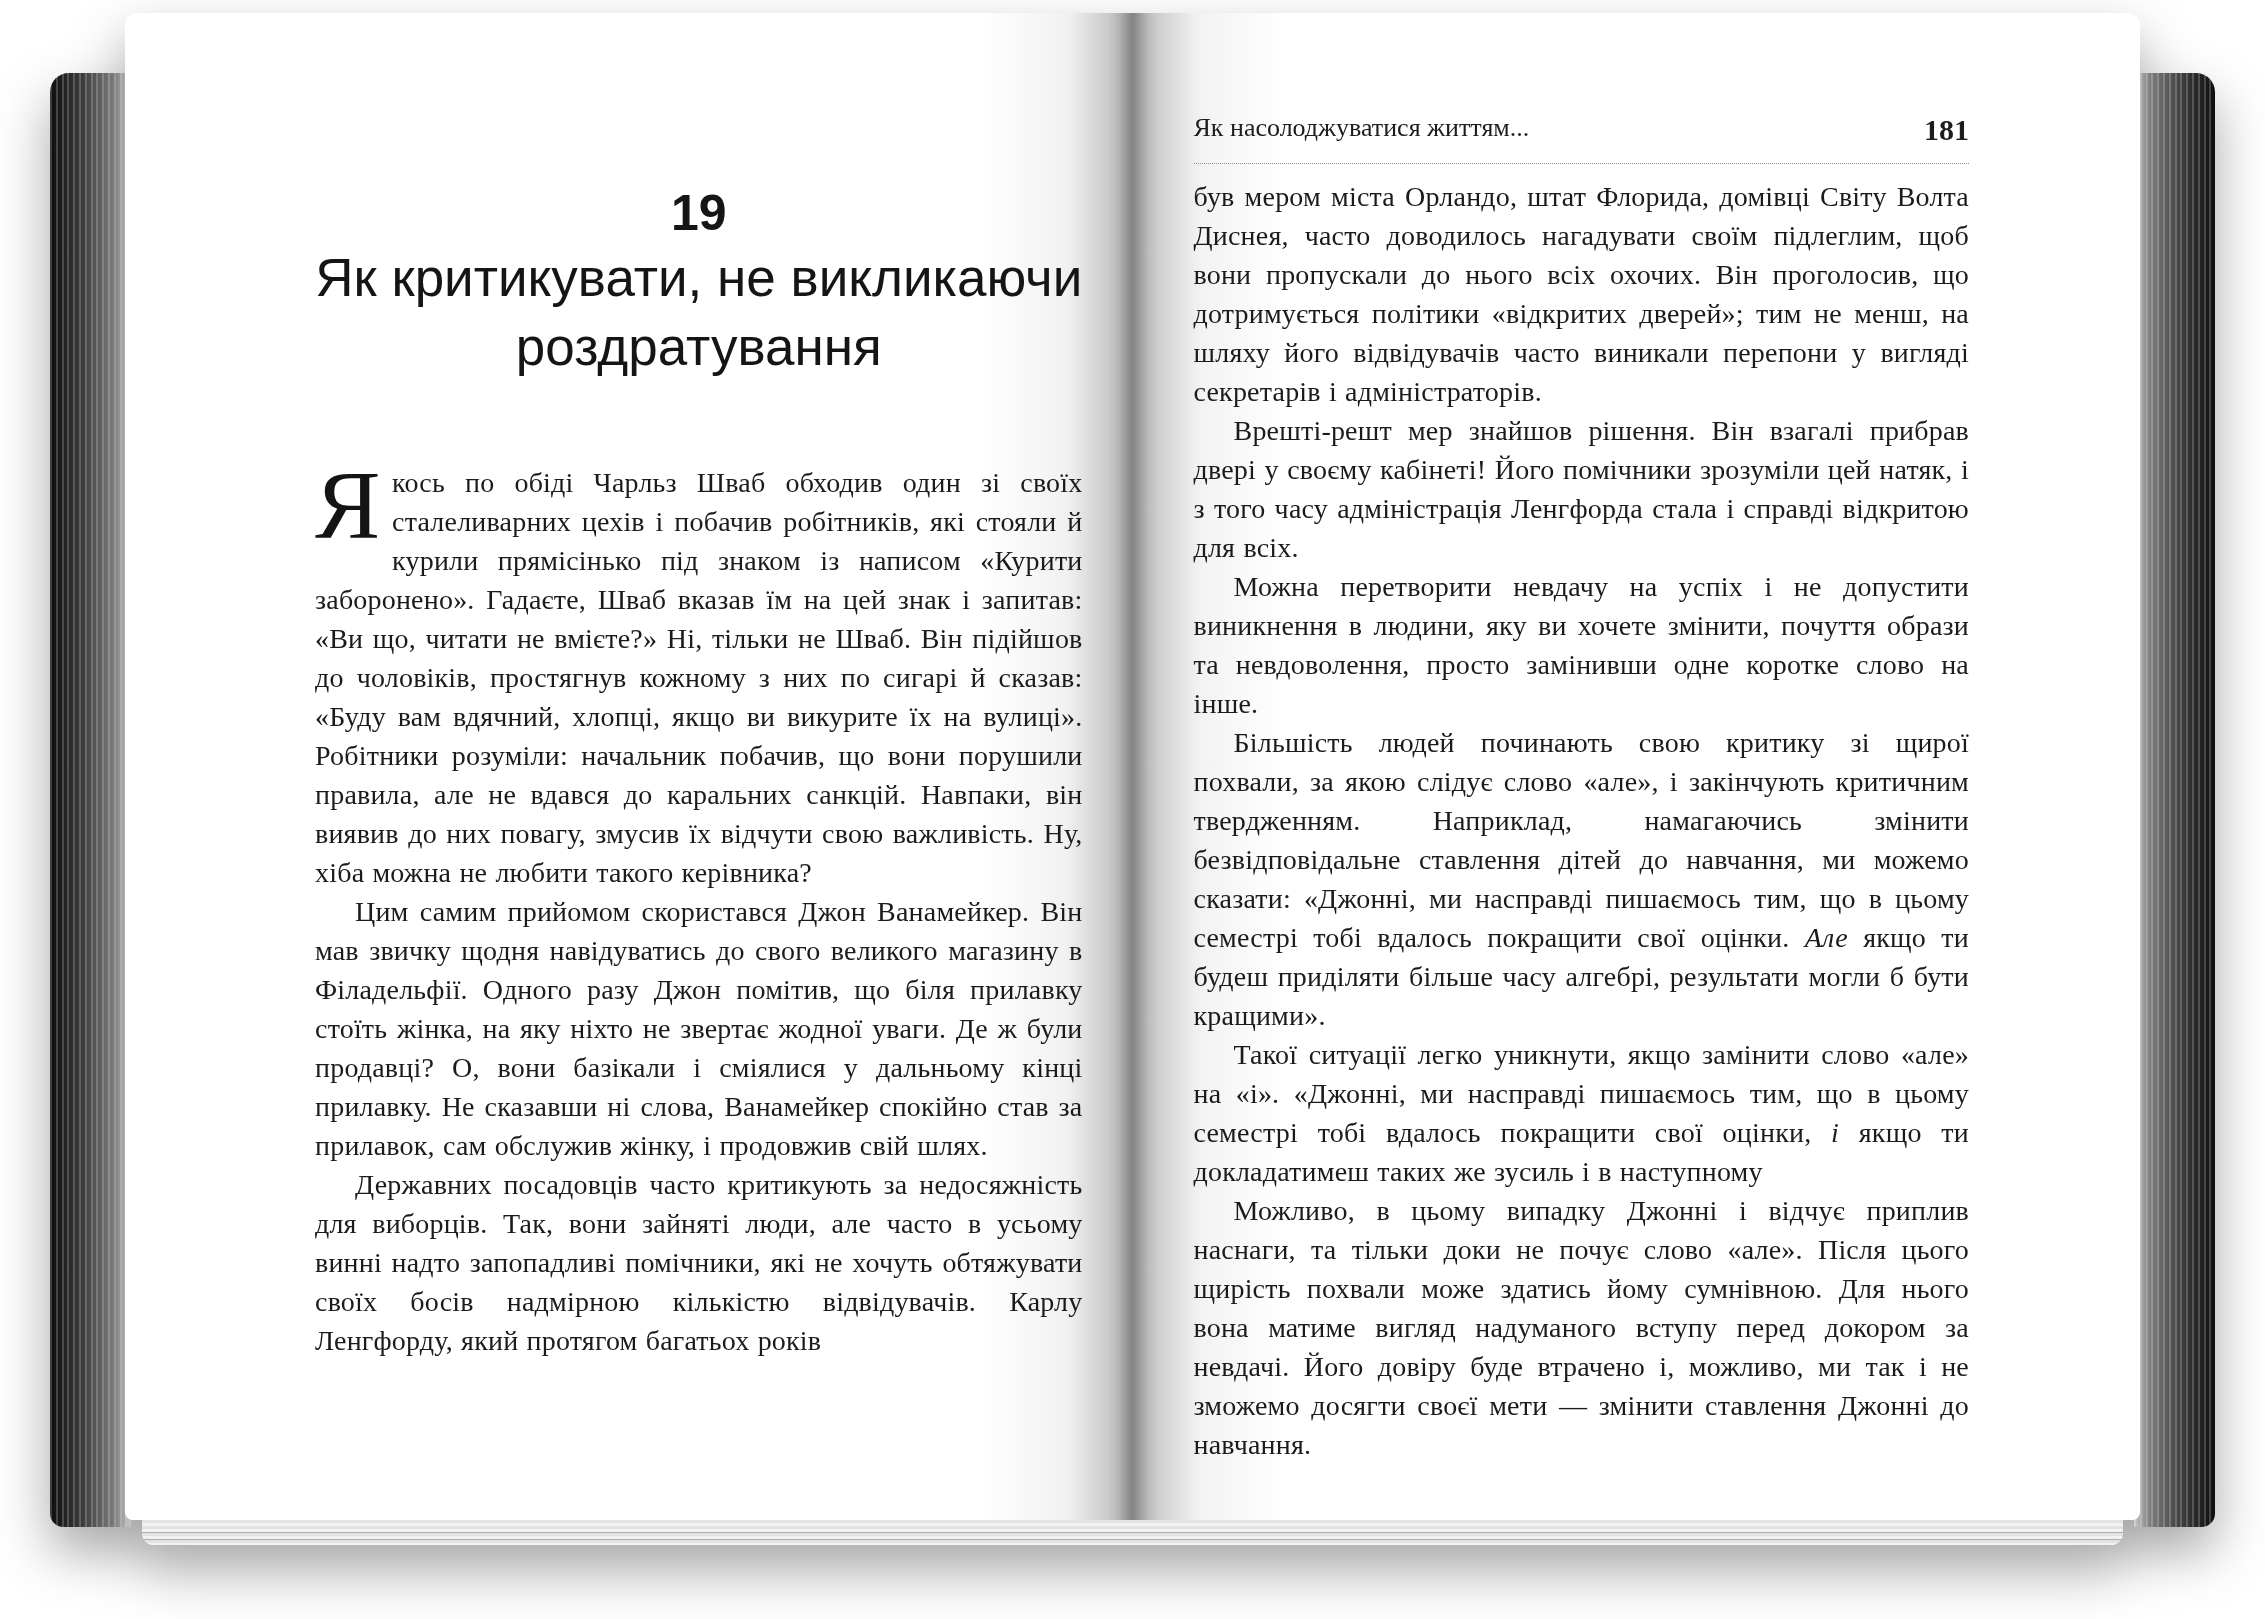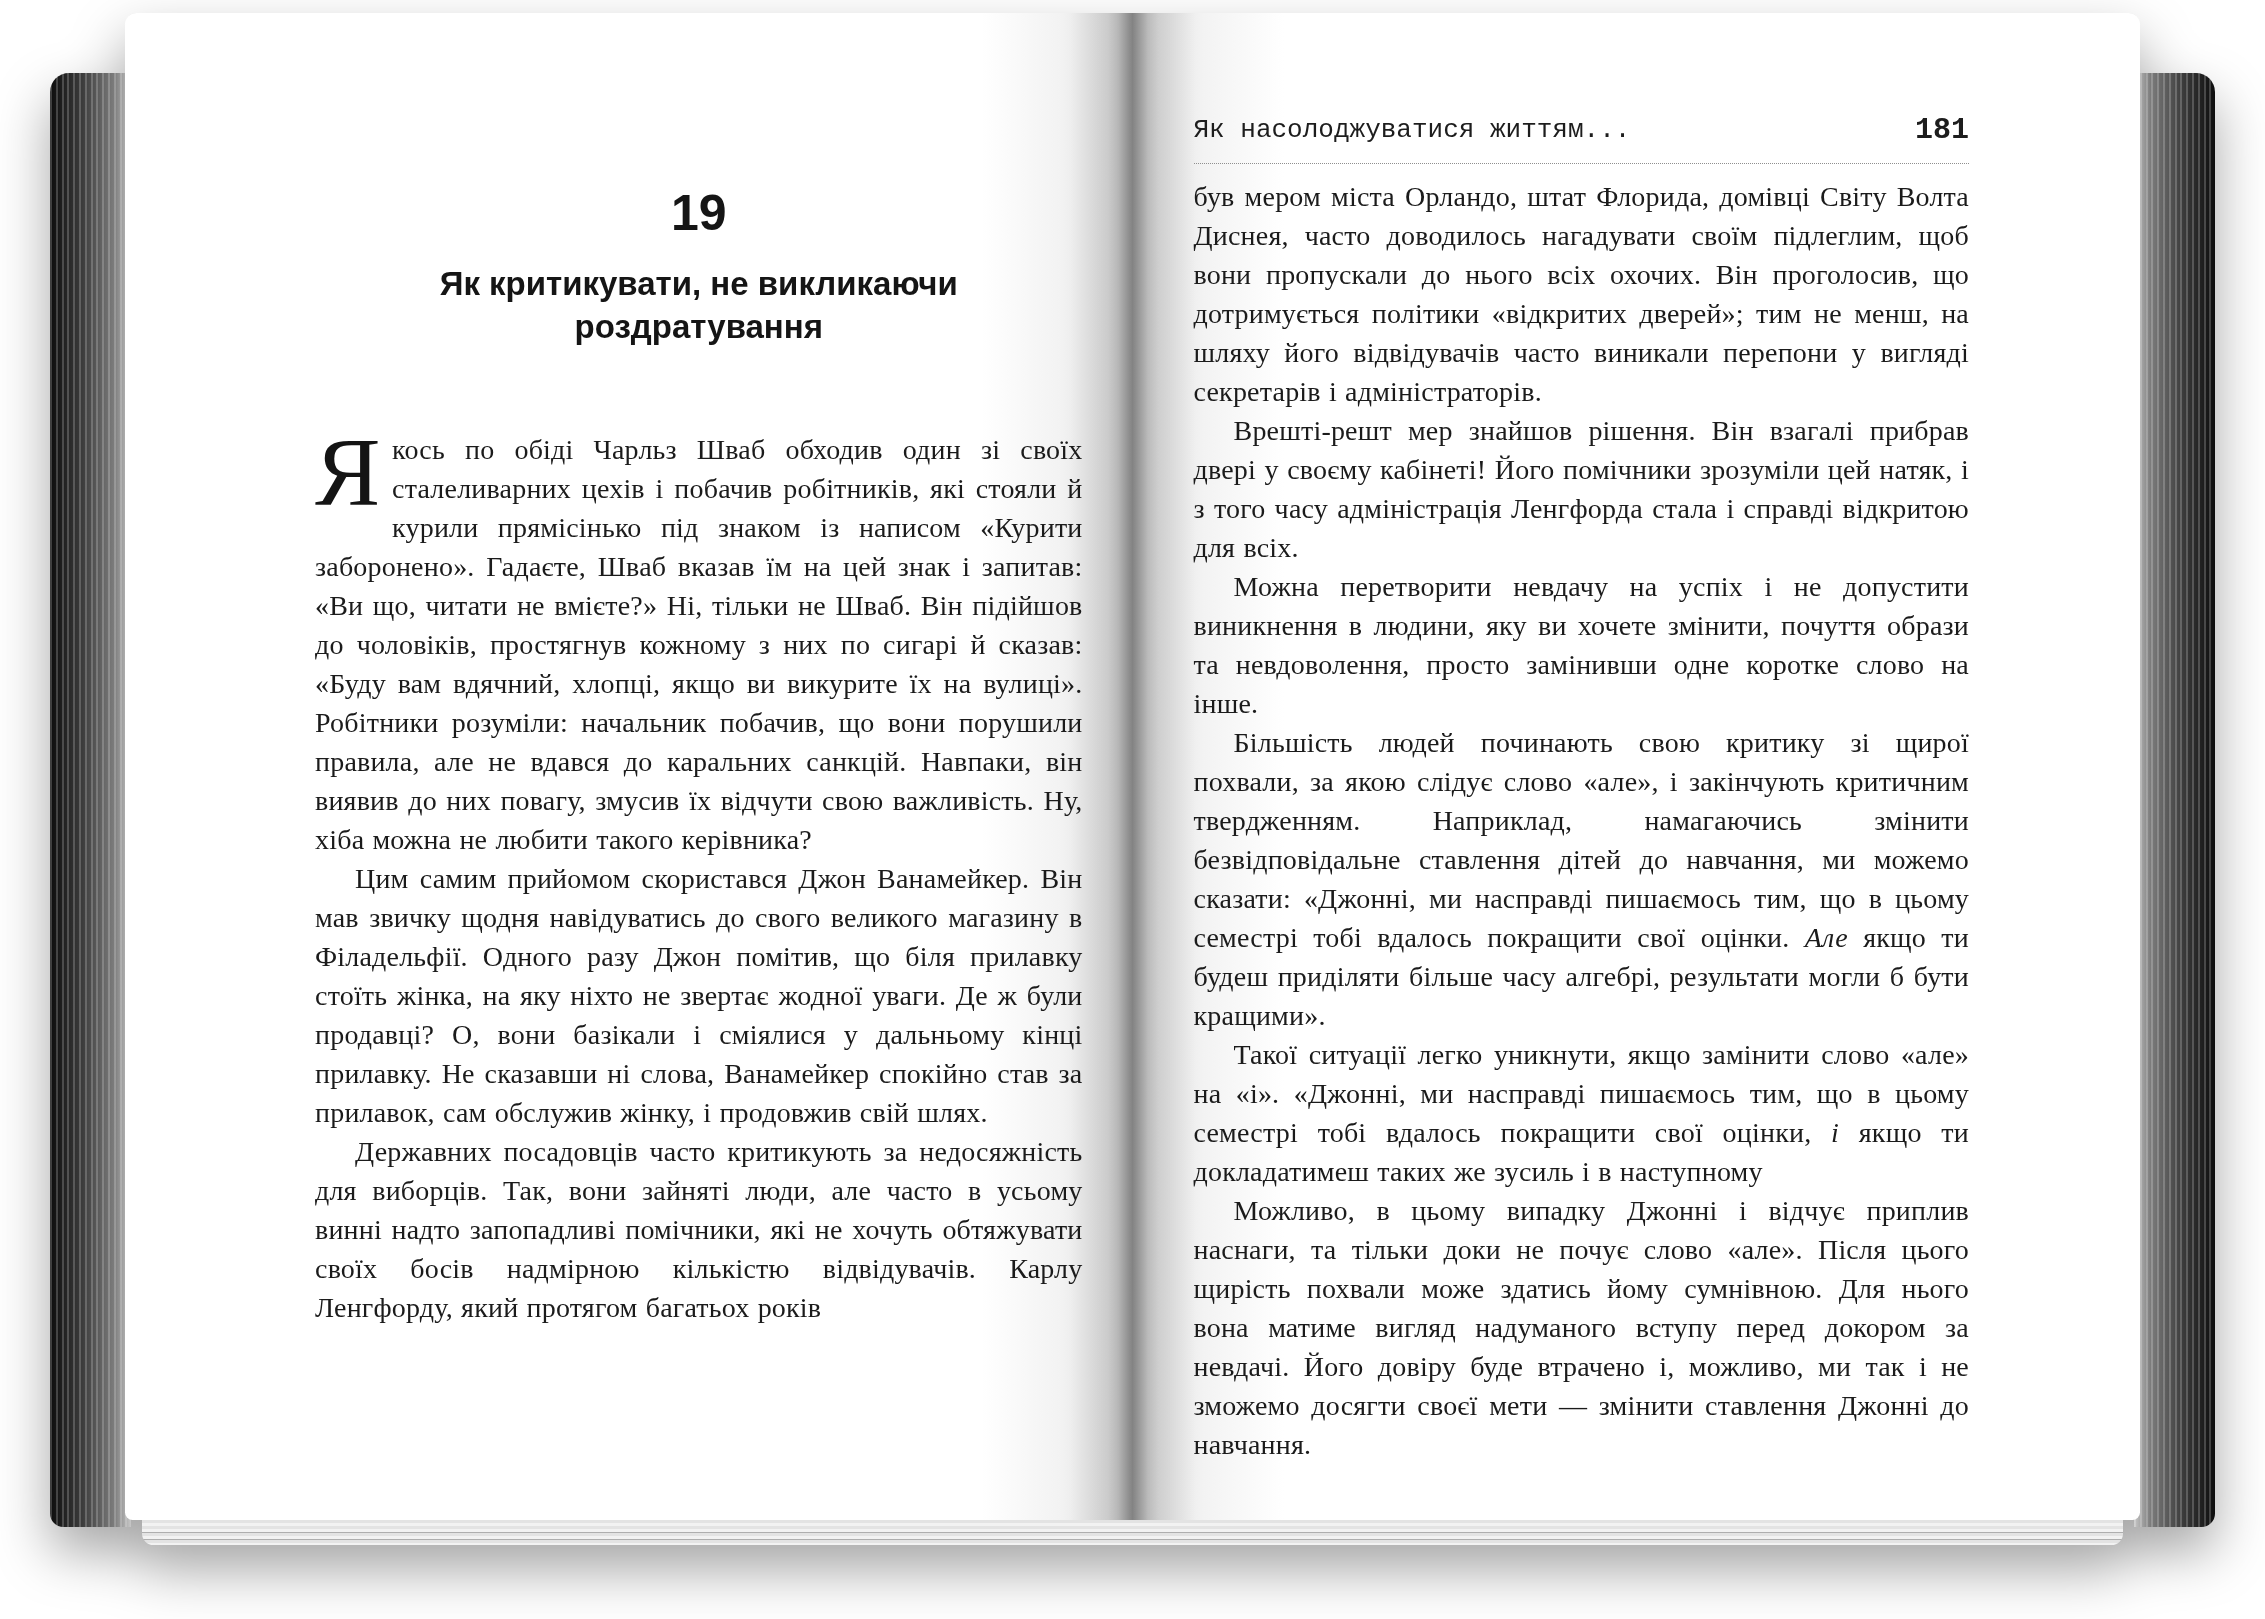--- a/index.html
+++ b/index.html
@@ -66,28 +66,28 @@
   }
 
   .left-inner  { padding:171px 50px 58px 190px; }
   .right-inner { padding:100px 171px 58px 61px; }
 
   .chapter-number {
     font-family:"Liberation Sans", sans-serif; font-weight:bold;
     font-size:50px; text-align:center; color:#151515;
   }
   .chapter-title {
-    font-family:"Liberation Sans", sans-serif; font-weight:bold;
-    font-size:33px; line-height:1.3; text-align:center; color:#151515;
-    margin-top:21px;
+    font-family:"Liberation Sans", sans-serif; font-weight:normal;
+    font-size:53px; line-height:1.3; text-align:center; color:#151515;
+    margin-top:2px;
   }
 
   .running-header {
-    display:flex; justify-content:space-between; align-items:center;
-    font-family:Liberation Mono, monospace; font-size:26px; color:#1d1d1d;
+    display:flex; justify-content:space-between; align-items:flex-start;
+    font-family:Liberation Serif, serif; font-size:26px; color:#1d1d1d;
     padding-bottom:15.4px; border-bottom:1.9px dotted #8f8f8f;
   }
   .running-header .page-number { font-weight:bold; font-size:30px; }
 
   .body-text {
     font-size:28px; line-height:39px; text-align:justify;
     letter-spacing:0.2px; word-spacing:1px; hyphens:auto;
     color:#1b1b1b;
   }
   .left-page .body-text  { margin-top:81px; }

